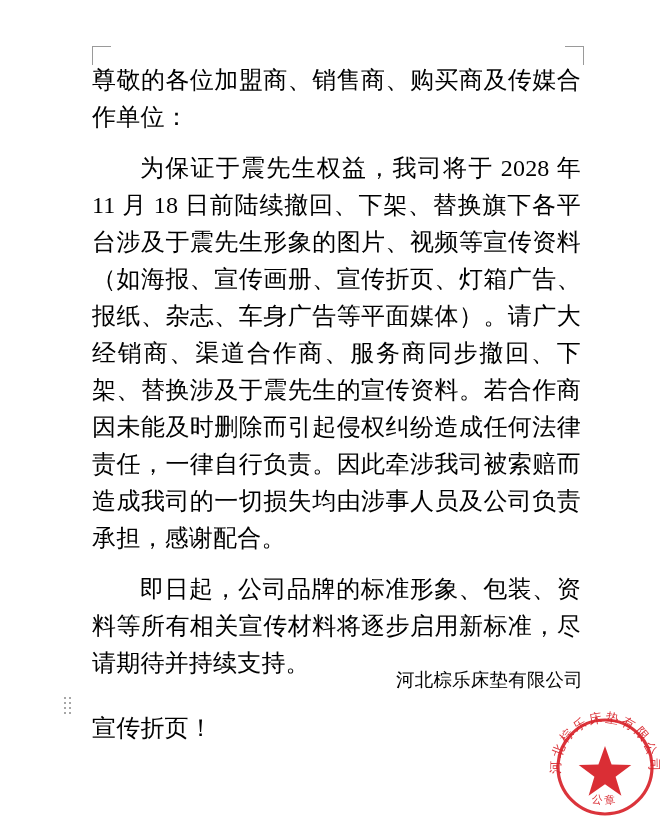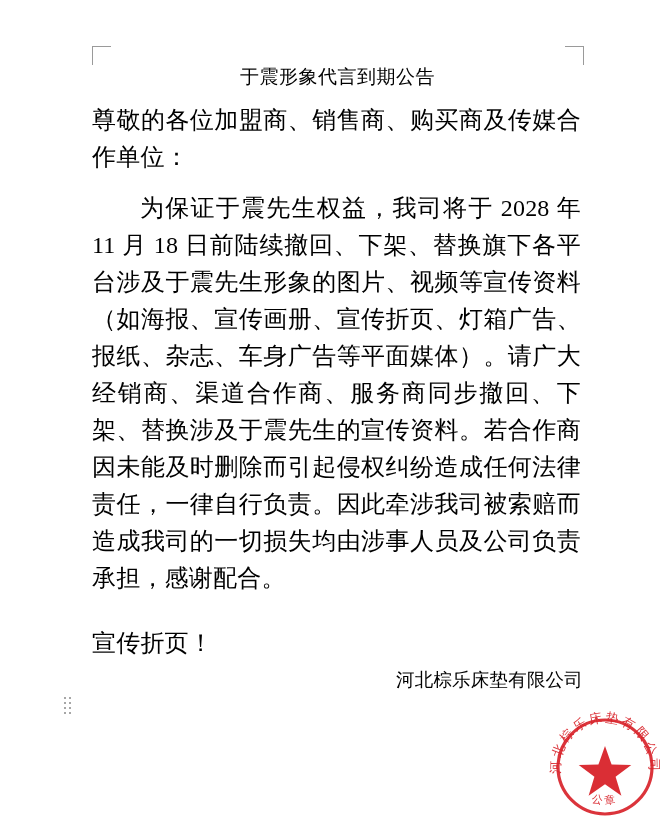--- a/index.html
+++ b/index.html
@@ -108,27 +108,27 @@
 </head>
 <body>
 
 <div class="page">
 
   <div class="crop tl"></div>
   <div class="crop tr"></div>
 
   <div class="doc">
 
-    <h1 class="doc-title">于震形象代言到期公告</h1>
 
     <p class="para">尊敬的各位加盟商、销售商、购买商及传媒合作单位：</p>
 
 
     <p class="para indent gap-top">为保证于震先生权益，我司将于 2028 年 11 月 18 日前陆续撤回、下架、替换旗下各平台涉及于震先生形象的图片、视频等宣传资料（如海报、宣传画册、宣传折页、灯箱广告、报纸、杂志、车身广告等平面媒体）。请广大经销商、渠道合作商、服务商同步撤回、下架、替换涉及于震先生的宣传资料。若合作商因未能及时删除而引起侵权纠纷造成任何法律责任，一律自行负责。因此牵涉我司被索赔而造成我司的一切损失均由涉事人员及公司负责承担，感谢配合。</p>
 
+    <p class="para indent gap-top">即日起，公司品牌的标准形象、包装、资料等所有相关宣传材料将逐步启用新标准，尽请期待并持续支持。</p>
 
     <div class="spacer-lg"></div>
 
     <p class="para">宣传折页！</p>
 
     <div class="sign">
       <div>河北棕乐床垫有限公司</div>
     </div>
 
     <div class="seal">

